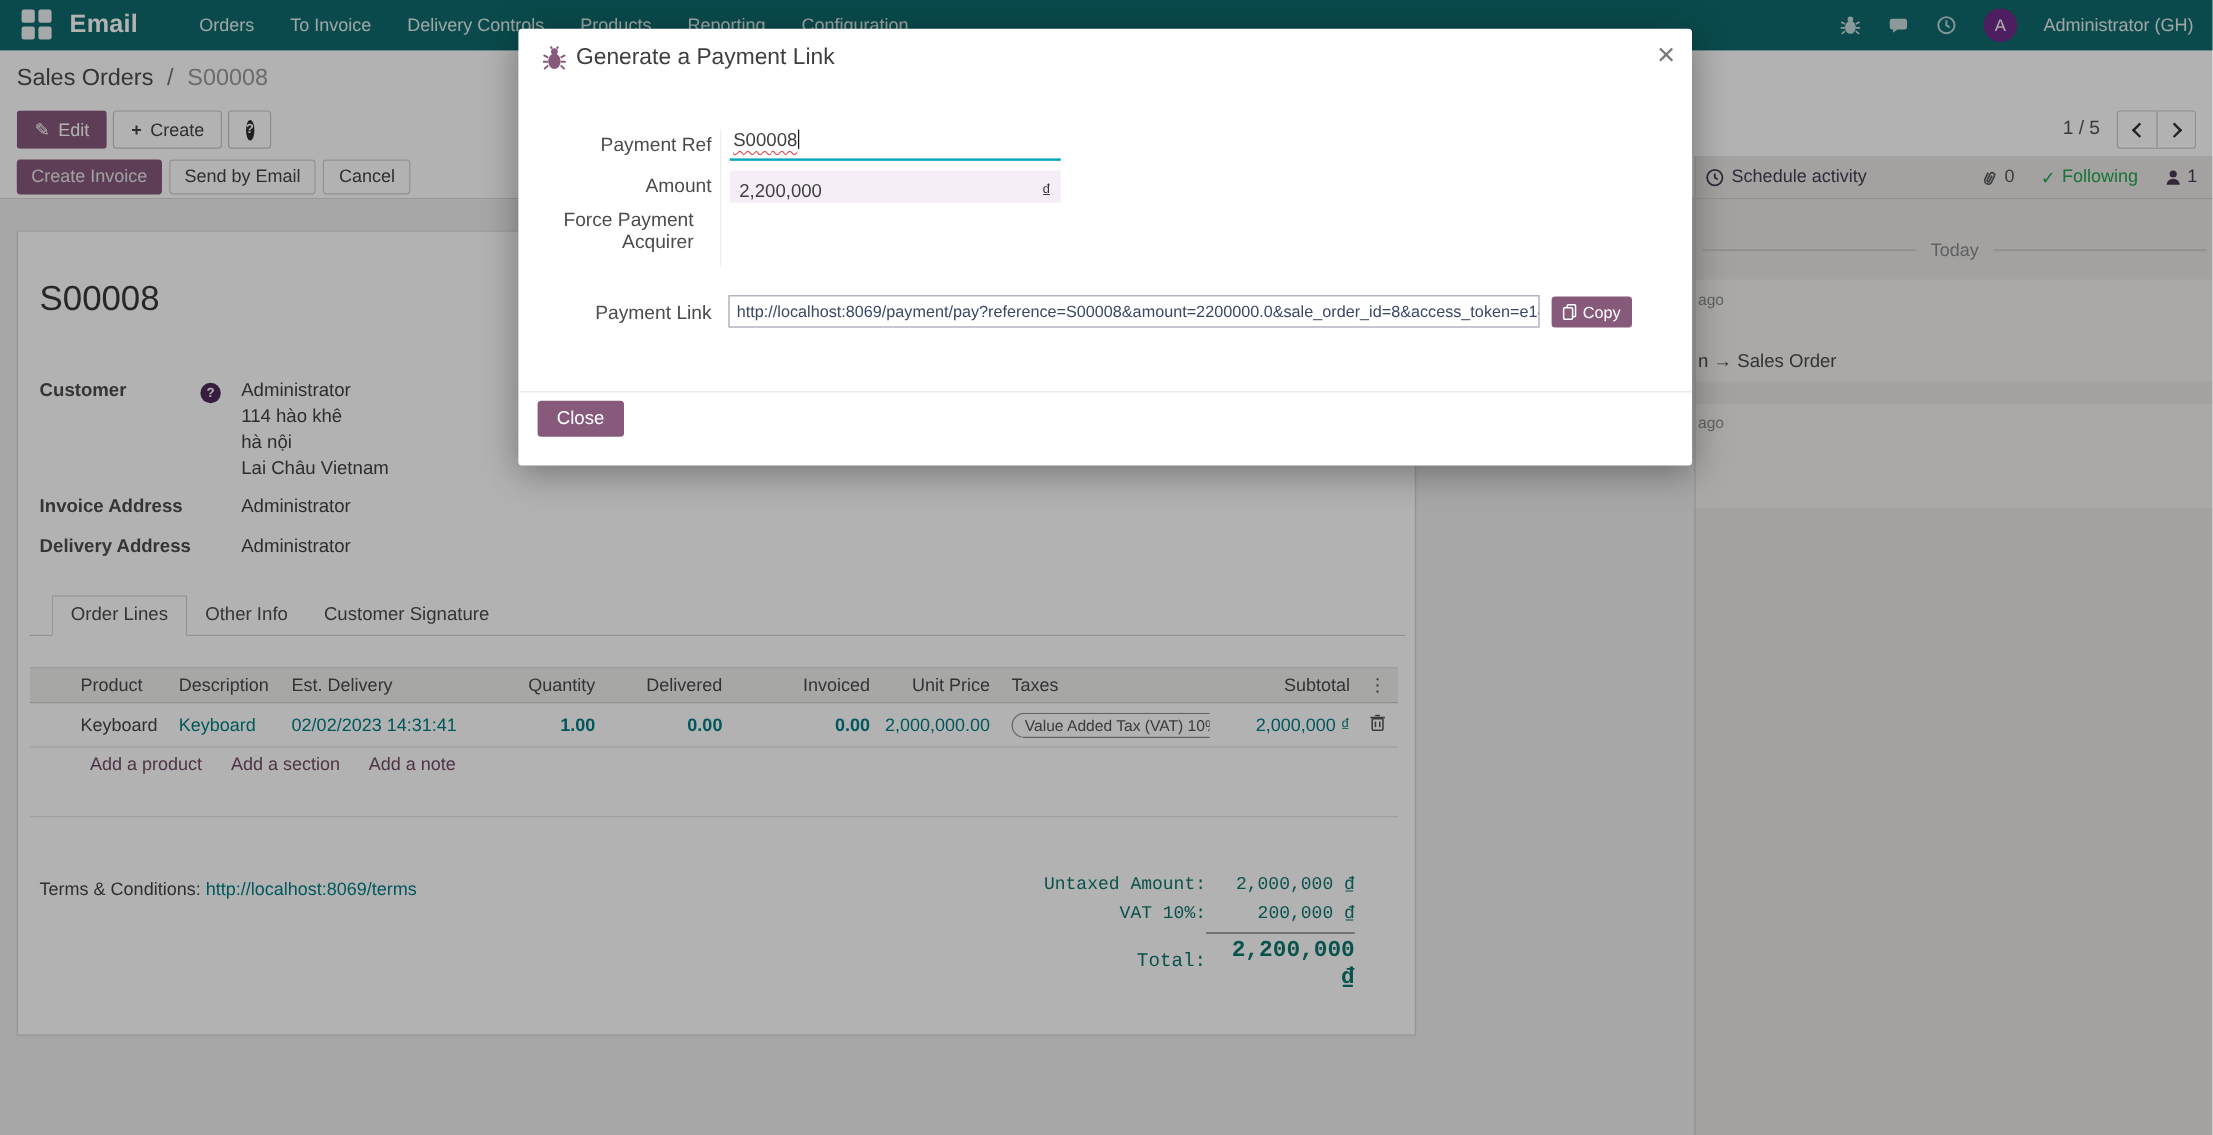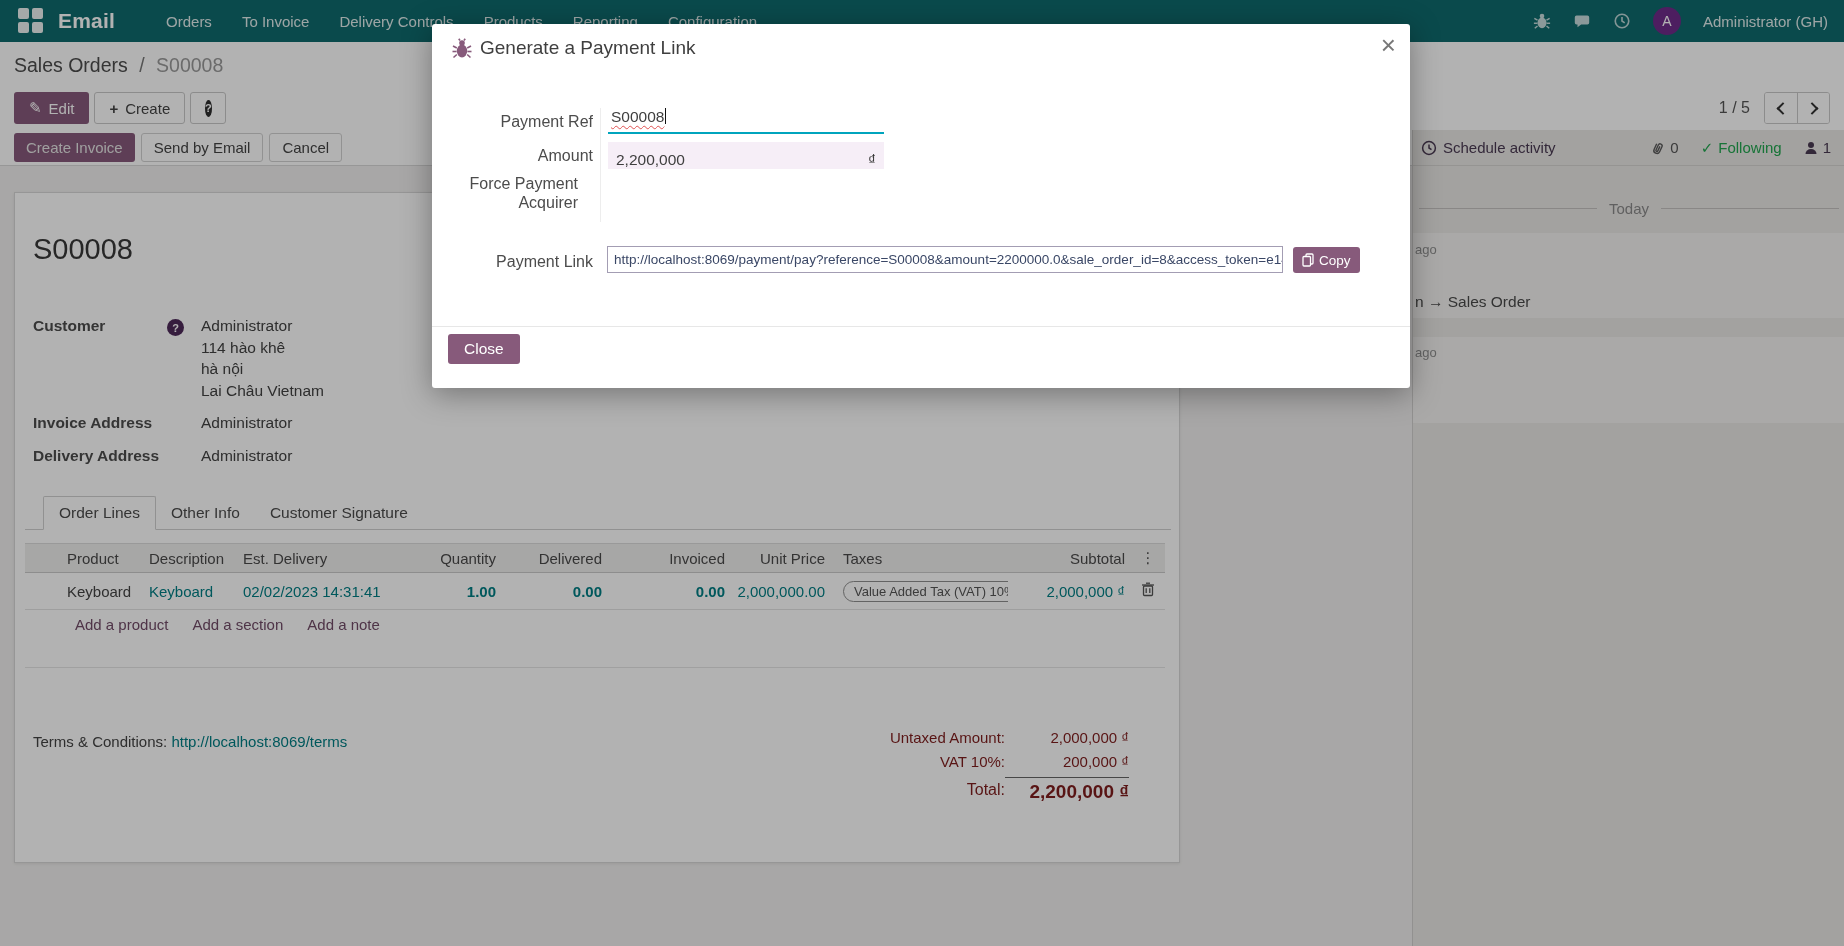--- a/index.html
+++ b/index.html
@@ -62,38 +62,38 @@
   .addr-line { line-height:21.5px; }
   .qmark { position:absolute; left:152px; display:inline-flex; width:17px; height:17px; border-radius:50%;
            background:#4e2a5a; color:#fff; font-size:11px; font-weight:700; align-items:center; justify-content:center; }
 
   .tabs { position:absolute; left:10px; top:306px; width:1146px; height:31px; border-bottom:1px solid #d0d0d0;
           display:flex; align-items:flex-end; padding-left:18px; }
   .tab { font-size:15.5px; color:#4c4c4c; padding:7px 15px; cursor:pointer; }
   .tab.active { background:#fff; border:1px solid #d0d0d0; border-bottom:1px solid #fff;
                 margin-bottom:-1px; border-radius:2px 2px 0 0; }
 
-  .otable { position:absolute; left:10px; top:350px; width:1140px; font-size:15px; }
+  .otable { position:absolute; left:10px; top:363px; width:1140px; font-size:15px; }
   .trow { display:flex; align-items:center; }
   .thead { background:#f0efee; border-top:1px solid #dcdcdc; border-bottom:1px solid #cbcbcb;
            height:30px; color:#4a4a4a; }
   .tbody-row { height:37px; border-bottom:1px solid #e3e3e3; }
   .cell { padding:0 6px; white-space:nowrap; overflow:hidden; }
   .r { text-align:right; } .c { text-align:center; }
   .teal { color:#017e84; }
   .pill { display:inline-block; border:1px solid #8f8f8f; border-radius:11px; padding:2px 10px;
           font-size:13px; color:#555; }
   .links-row { height:28px; display:flex; align-items:center; gap:24px; padding-left:50px;
                font-size:15px; color:#714B67; }
   .links-row span { cursor:pointer; }
   .empty-row { height:30px; border-bottom:1px solid #e6e6e6; }
 
   .terms { position:absolute; left:18px; top:540px; font-size:15px; color:#444; }
   .terms a { color:#017e84; text-decoration:none; cursor:pointer; }
-  .totals { position:absolute; left:770px; top:536px; width:344px; font-size:15px; color:#7f1d1d; }
+  .totals { position:absolute; left:770px; top:536px; width:344px; font-size:15px; color:#0f766e;font-family:Liberation Mono, monospace; }
   .trow2 { display:flex; justify-content:flex-end; align-items:baseline; margin-bottom:7px; }
   .tlabel { width:220px; text-align:right; }
   .tvalue { width:124px; text-align:right; }
   .total-line .tvalue { border-top:1px solid #666; font-size:19px; font-weight:700; padding-top:3px; }
   .total-line .tlabel { font-size:16px; }
 
   
   .chatter { position:absolute; left:1412px; top:130px; width:432px; height:816px;
              background:#eae8e6; border-left:1px solid #d2d0ce; }
   .chat-topline { position:absolute; left:0; top:0; width:432px; height:36px;

